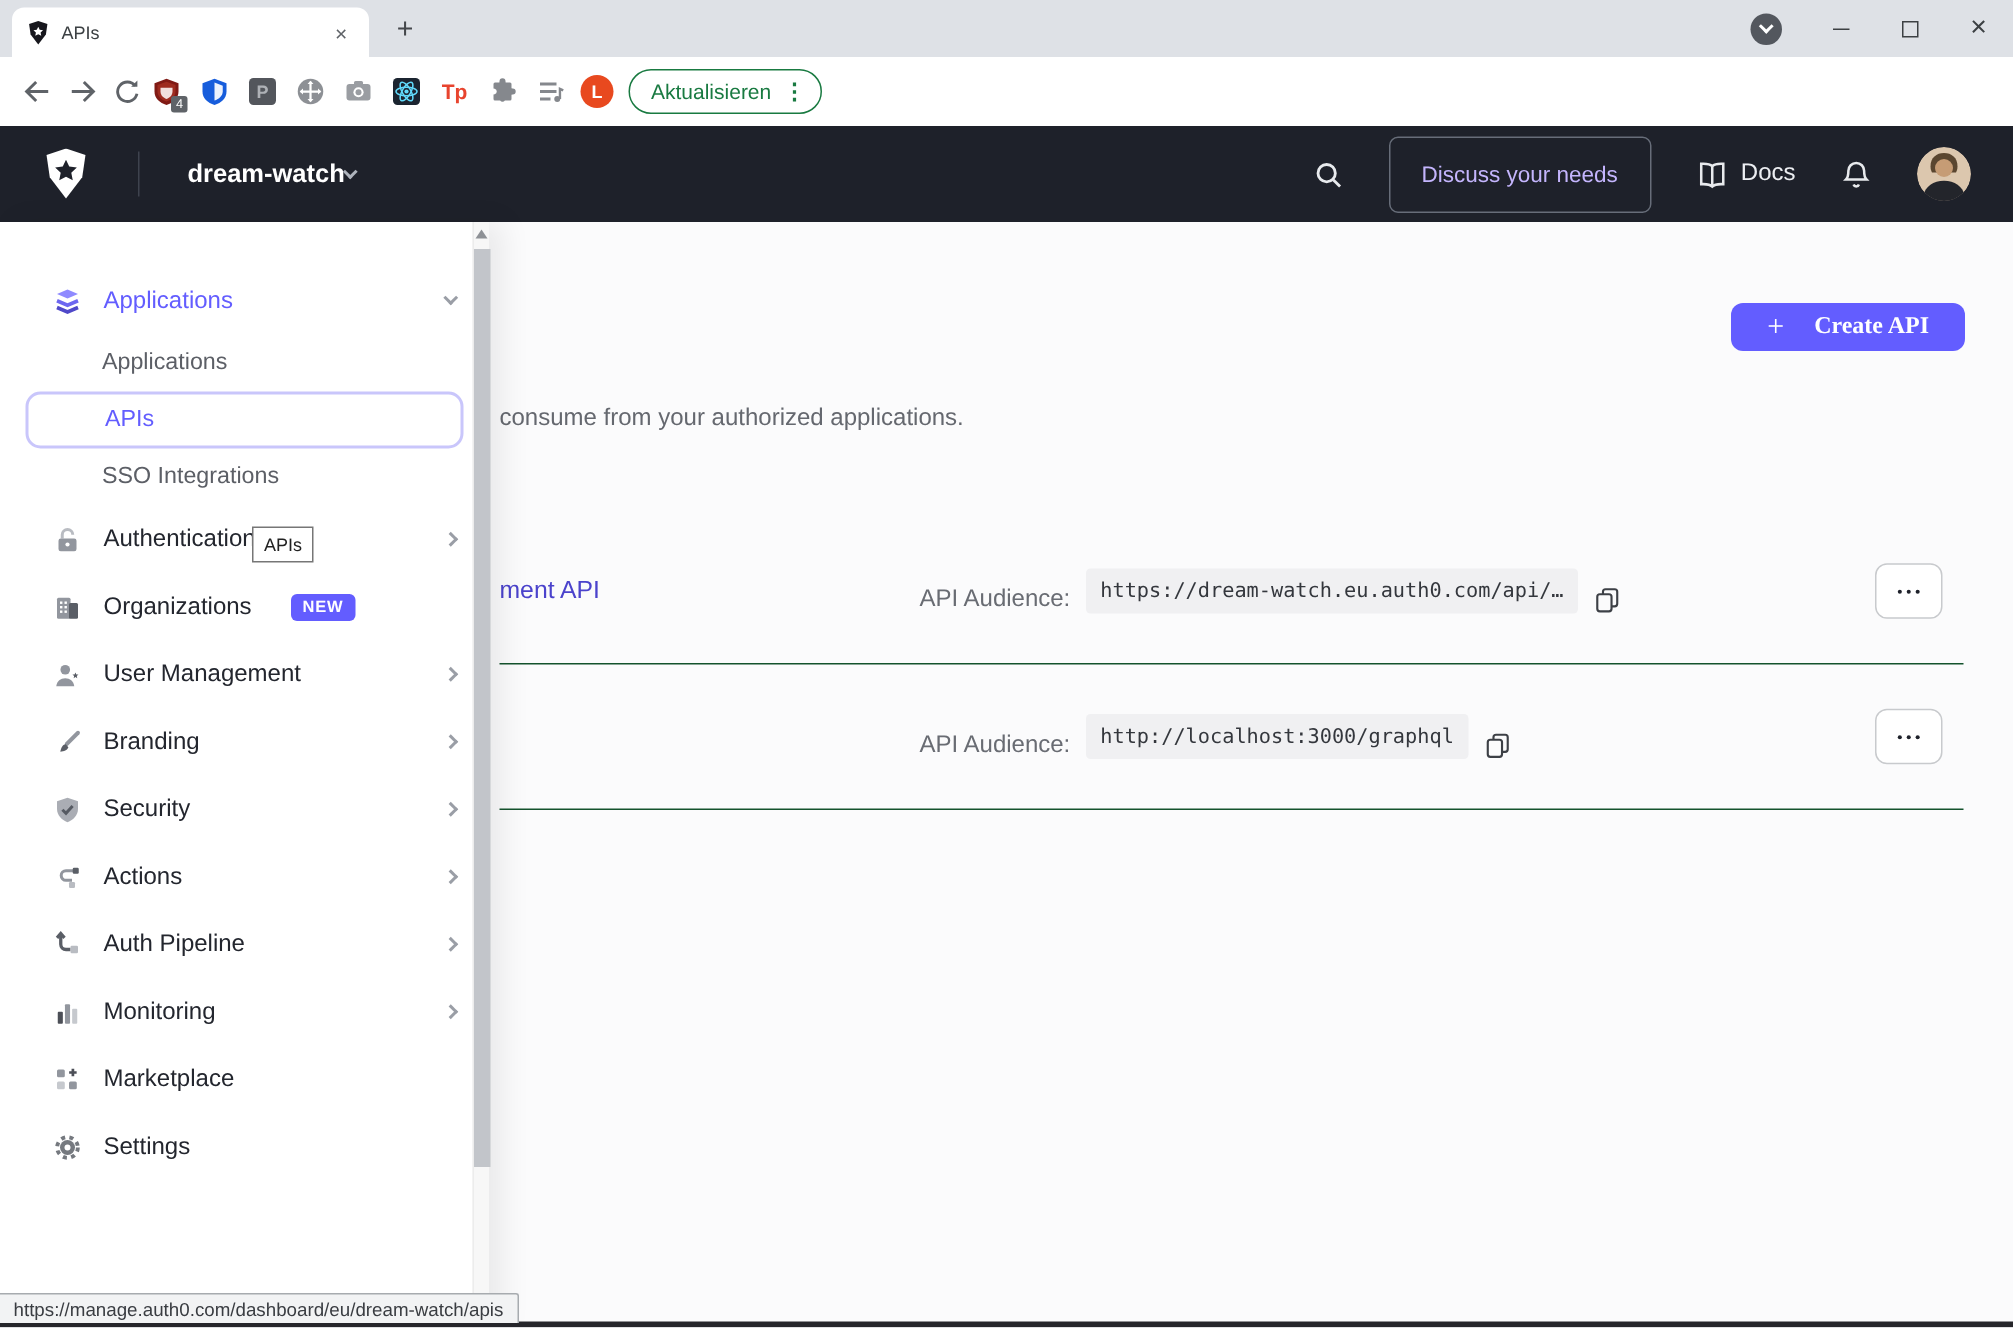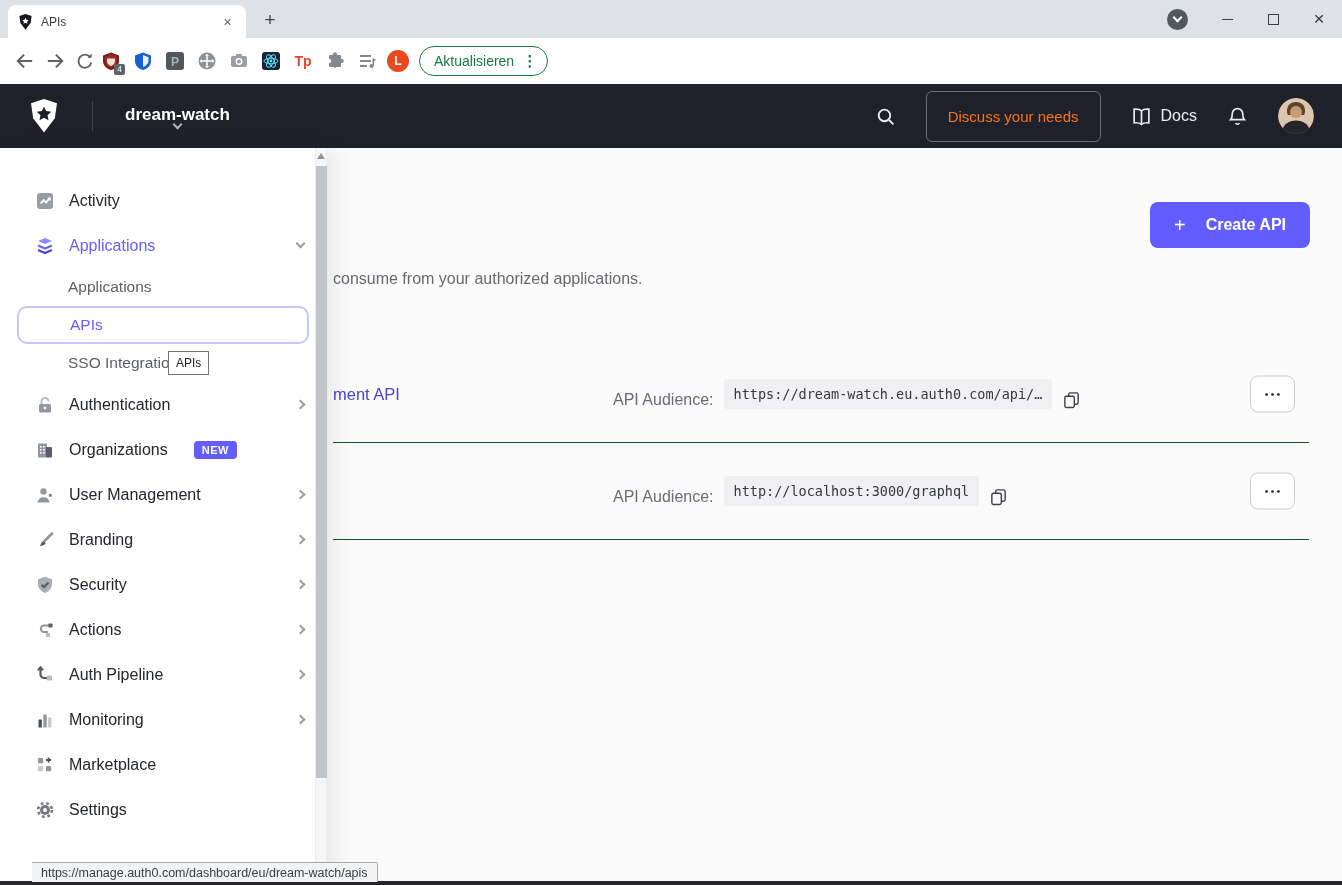--- a/index.html
+++ b/index.html
@@ -42,36 +42,36 @@
   .profile-dot { width:22px; height:22px; border-radius:50%; background:#e8491f; color:#fff; font-size:12px;
                  font-weight:bold; display:flex; align-items:center; justify-content:center; flex:0 0 auto; margin-right:10px; }
   .update-pill { flex:0 0 auto; border:1.5px solid #197a41; color:#197a41; border-radius:16px; height:30px;
                  display:flex; align-items:center; padding:0 10px 0 14px; gap:8px; font-size:14px; background:#fff; margin-right:2px; }
   .pill-dots::after { content:"⋮"; font-size:15px; font-weight:bold; color:#197a41; }
 
   
   .appheader { height:64px; background:#1e212a; display:flex; align-items:center; padding:0 28px; }
   .a0-logo { width:32px; height:34px; display:flex; }
   .hd-divider { width:1px; height:30px; background:#3e434e; margin:0 32px; }
-  .tenant { display:flex; align-items:center; color:#fff; font-size:17px; font-weight:bold;flex-direction:column; }
+  .tenant { display:flex; align-items:center; color:#fff; font-size:17px; font-weight:bold; }
   .chev { width:7px; height:7px; border-right:2px solid #aeb3bc; border-bottom:2px solid #aeb3bc; display:inline-block; }
   .chev.down { transform:rotate(45deg); margin-top:-4px; }
   .chev.right { transform:rotate(-45deg); }
   .hd-right { margin-left:auto; display:flex; align-items:center; gap:30px; }
-  .discuss-btn { border:1px solid #676d79; border-radius:6px; color:#f97316; font-size:15px; background:transparent;
+  .discuss-btn { border:1px solid #676d79; border-radius:6px; color:#c4b5fd; font-size:15px; background:transparent;
                  padding:16px 21px; font-family:inherit; }
   .docs { display:flex; align-items:center; gap:9px; color:#eceef2; font-size:16px; }
   .hd-avatar { width:36px; height:36px; border-radius:50%; overflow:hidden; display:flex; }
 
   
   .mainarea { position:absolute; top:148px; left:0; right:0; bottom:0; background:#fbfbfc; }
   .content { position:absolute; left:333px; right:0; top:0; bottom:0; }
   .page-desc { position:absolute; left:0; top:122px; font-size:16px; color:#65686f; }
-  .create-btn { position:absolute; right:32px; top:54px; height:46px; padding:0 24px; background:#635dff; color:#fff;
-                border:none; border-radius:8px; font-size:16px; font-weight:bold; font-family:Liberation Sans, sans-serif;
+  .create-btn { position:absolute; right:32px; top:54px; height:32px; padding:0 24px; background:#635dff; color:#fff;
+                border:none; border-radius:8px; font-size:16px; font-weight:bold; font-family:Liberation Serif, serif;
                 display:flex; align-items:center; gap:20px; }
   .plus::after { content:"+"; font-size:20px; font-weight:normal; }
   .rows { position:absolute; top:198px; left:0; right:33px; }
   .api-row { position:relative; height:97px; border-bottom:1px solid #14532d; }
   .api-name { position:absolute; left:0; top:50%; transform:translateY(-50%); color:#4b43cc; font-size:16.5px; text-decoration:none; }
   .aud { position:absolute; left:280px; top:50%; transform:translateY(-50%); display:flex; align-items:flex-end; gap:10px; }
   .aud-label { font-size:16px; color:#696c73; }
   .aud-code { font-family:"DejaVu Sans Mono", monospace; font-size:13.5px; color:#34373d; background:#f0f0f2;
               border-radius:3px; padding:7px 10px; white-space:nowrap; }
   .copy { display:flex; }
@@ -95,21 +95,21 @@
                border-radius:4px; padding:3px 8px; margin-left:12px; }
   .sb-scroll { position:absolute; right:0; top:0; bottom:0; width:11px; background:#f7f7f7; border-left:1px solid #ececec; }
   .sb-up { position:absolute; top:5px; left:50%; transform:translateX(-50%); width:0; height:0;
            border-left:4px solid transparent; border-right:4px solid transparent; border-bottom:6px solid #8e9196; }
   .sb-thumb { position:absolute; top:18px; left:0; width:11px; height:612px; background:#c2c5ca; }
   .sb-tooltip { position:absolute; left:168px; top:203px; background:#fff; border:1px solid #767676;
                 font-size:12px; color:#222; padding:4px 7px; }
 
   .statusbar { position:absolute; left:0; bottom:3px; height:20px; background:#f2f3f4; border:1px solid #a7abaf;
                border-left:none; border-bottom:none; border-top-right-radius:2px; display:flex; align-items:center;
-               padding:0 9px; font-size:12.5px; color:#3a3d42; z-index:30;margin-left:32px; }
+               padding:0 9px; font-size:12.5px; color:#3a3d42; z-index:30; }
   .bottomstrip { position:absolute; left:0; right:0; bottom:0; height:4px; background:#26262b; z-index:20; }
 </style>
 </head>
 <body>
 
 <div class="window">
 
   <div class="titlebar">
     <div class="tab">
       <span style="display:flex">
@@ -316,30 +316,20 @@
                 <circle cx="3" cy="3" r="1.6" fill="#1e212a"></circle>
                 <circle cx="10" cy="3" r="1.6" fill="#1e212a"></circle>
                 <circle cx="17" cy="3" r="1.6" fill="#1e212a"></circle>
               </svg>
             </button>
           </div>
         </div>
     </div>
 
     <nav class="sidebar" id="sidebar">
-        <div class="nav-item">
-          <span class="nav-icon">
-            <svg viewBox="0 0 20 20" width="20" height="20">
-              <rect x="2" y="2" width="16" height="16" rx="3" fill="#989ca4"></rect>
-              <path d="M5.5 12.5l3.2-3.4 2.4 2.3 3.6-4.2" fill="none" stroke="#fff" stroke-width="1.8"></path>
-              <path d="M12.8 7.2h2.2v2.2" fill="none" stroke="#fff" stroke-width="1.6"></path>
-            </svg>
-          </span>
-          <span class="nav-label">Activity</span>
-        </div>
         <div class="nav-item accent">
           <span class="nav-icon">
             <svg viewBox="0 0 20 20" width="20" height="20">
               <path d="M10 2l7 3-7 3-7-3z" fill="#8f8aff"></path>
               <path d="M3 9.5l7 3 7-3" fill="none" stroke="#6d67f0" stroke-width="2.4"></path>
               <path d="M3 14l7 3 7-3" fill="none" stroke="#5049c9" stroke-width="2.4"></path>
             </svg>
           </span>
           <span class="nav-label">Applications</span>
           <span class="nav-right">

